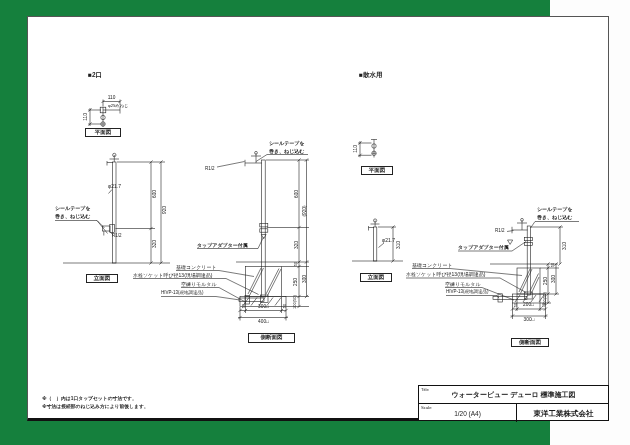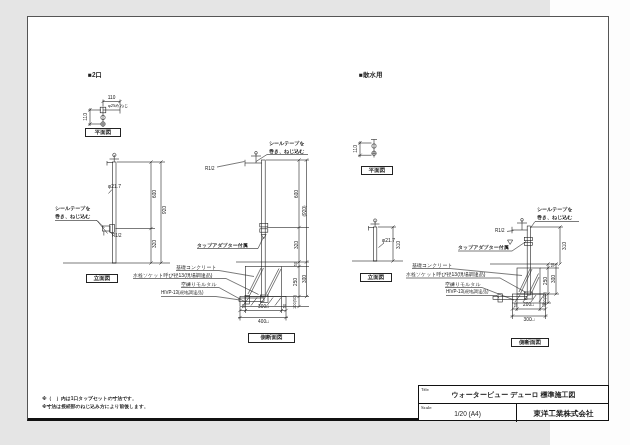--- a/index.html
+++ b/index.html
@@ -1,17 +1,17 @@
 <!DOCTYPE html>
 <html><head>
 <meta charset="utf-8">
 <style>
   html,body{margin:0;padding:0;}
   body{width:630px;height:445px;background:#fdfdfd;font-family:"Liberation Sans","DejaVu Sans",sans-serif;color:#1c1c1c;position:relative;overflow:hidden;}
-  #stage{position:absolute;left:0;top:0;width:550px;height:445px;background:#e5e5e5;}
+  #stage{position:absolute;left:0;top:0;width:550px;height:445px;background:#15803d;}
   .frame{position:absolute;left:27px;top:16px;width:582px;height:405px;border:1px solid #555;border-bottom:3px solid #111;background:#fff;box-sizing:border-box;}
   svg.linework{position:absolute;left:0;top:0;width:630px;height:445px;}
   svg.linework line, svg.linework path, svg.linework rect, svg.linework circle{stroke:#222;stroke-width:.6;fill:none;}
   .lbl{position:absolute;font-size:5px;line-height:1.2;white-space:nowrap;letter-spacing:0;}
   .b{font-weight:bold;}
   .t4{font-size:4.2px;}
   .hdr{position:absolute;font-size:6.5px;font-weight:bold;white-space:nowrap;}
   .rot{position:absolute;font-size:4.8px;white-space:nowrap;transform:translate(-50%,-50%) rotate(-90deg);transform-origin:center;}
   .rot4{font-size:4px;}
   .dimc{position:absolute;font-size:4.8px;text-align:center;white-space:nowrap;}

